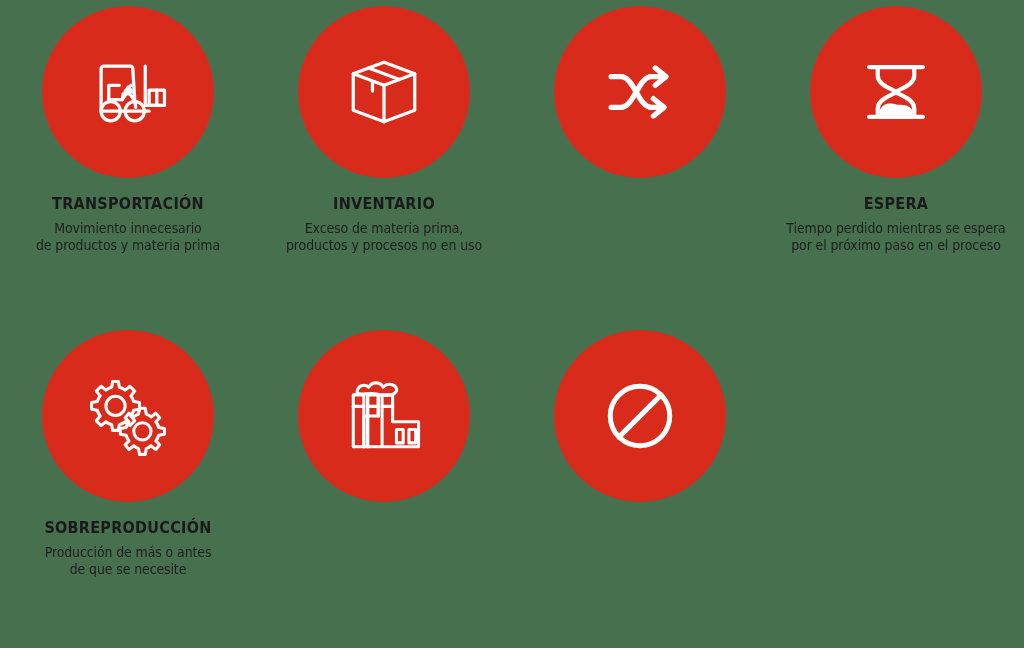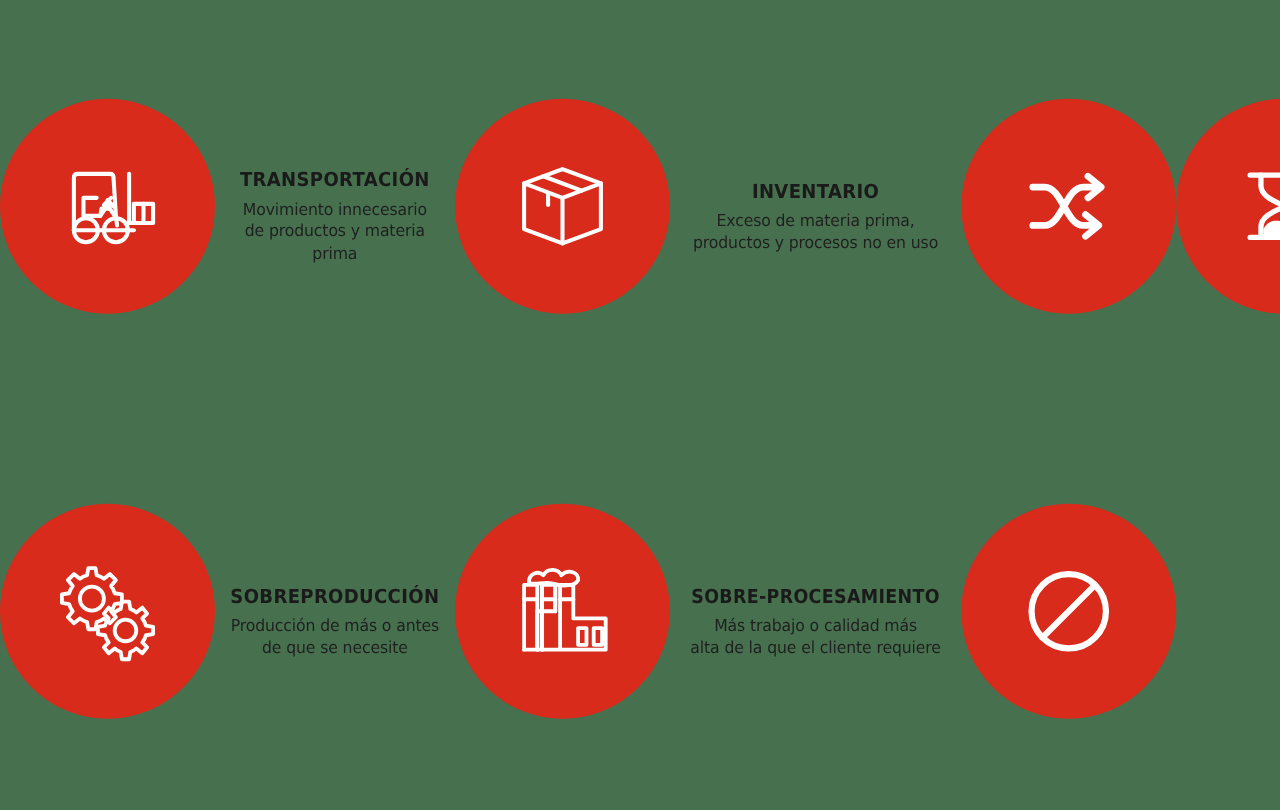--- a/index.html
+++ b/index.html
@@ -21,20 +21,21 @@
     grid-template-columns: repeat(4, 1fr);
     grid-template-rows: 1fr 1fr;
     column-gap: 0px;
     row-gap: 0px;
     padding: 0;
     box-sizing: border-box;
   }
   .cell {
     position: relative;
     display: flex;
+    flex-direction: column;
     align-items: center;
     box-sizing: border-box;
     padding-top: 6px;
   }
   .circle {
     width: 172px;
     height: 172px;
     border-radius: 50%;
     background: #d92b1c;
     display: flex;
@@ -144,20 +145,25 @@
   <div class="cell cell-espera">
     <div class="circle">
       <svg viewBox="0 0 100 100" fill="none" stroke="#ffffff" stroke-width="4.4" stroke-linecap="round" stroke-linejoin="round">
         <path d="M22 24 L78 24"></path>
         <path d="M22 76 L78 76"></path>
         <path d="M31 24 L31 33 C31 44 50 48 50 50 C50 52 31 56 31 67 L31 76"></path>
         <path d="M69 24 L69 33 C69 44 50 48 50 50 C50 52 69 56 69 67 L69 76"></path>
         <path d="M33 69 C38 60 45 62 50 63 C56 64 63 62 67 69 L67 74 L33 74 Z" fill="#ffffff" stroke="none"></path>
       </svg>
     </div>
+    <div class="caption">
+      <div class="title">ESPERA</div>
+      <div class="desc">Tiempo perdido mientras se espera
+por el próximo paso en el proceso</div>
+    </div>
   </div>
 
   <div class="cell cell-sobreproduccion row2">
     <div class="circle">
       <svg viewBox="0 0 100 100" fill="none" stroke="#ffffff" stroke-width="3.2" stroke-linecap="round" stroke-linejoin="round">
         <path d="M34 14 L40 14 L41 20 A17 17 0 0 1 47 23 L52 19 L57 24 L53 29 A17 17 0 0 1 56 35 L62 36 L62 43 L56 44 A17 17 0 0 1 53 50 L57 55 L52 60 L47 56 A17 17 0 0 1 41 59 L40 65 L34 65 L33 59 A17 17 0 0 1 27 56 L22 60 L17 55 L21 50 A17 17 0 0 1 18 44 L12 43 L12 36 L18 35 A17 17 0 0 1 21 29 L17 24 L22 19 L27 23 A17 17 0 0 1 33 20 Z"></path>
         <circle cx="37" cy="39.5" r="10"></circle>
         <path d="M62 42 L68 42 L69 48 A15 15 0 0 1 74 51 L79 47 L83 52 L79 56 A15 15 0 0 1 82 62 L88 63 L88 69 L82 70 A15 15 0 0 1 79 76 L83 80 L79 85 L74 81 A15 15 0 0 1 69 84 L68 90 L62 90 L61 84 A15 15 0 0 1 56 81 L51 85 L47 80 L51 76 A15 15 0 0 1 48 70 L42 69 L42 63 L48 62 A15 15 0 0 1 51 56 L47 52 L51 47 L56 51 A15 15 0 0 1 61 48 Z"></path>
         <circle cx="65" cy="66" r="9"></circle>
       </svg>
@@ -178,25 +184,20 @@
         <path d="M33 28 L33 82"></path>
         <path d="M48 82 L48 28 L59 28 L59 56 L86 56 L86 82 L18 82 Z"></path>
         <path d="M18 40 L29 40"></path>
         <path d="M33 40 L44 40"></path>
         <path d="M48 40 L59 40"></path>
         <rect x="63" y="64" width="7" height="14"></rect>
         <rect x="76" y="64" width="7" height="14"></rect>
         <path d="M22 26 C22 18 30 16 34 20 C38 13 47 15 49 20 C55 14 64 18 63 24 C60 30 48 29 42 27 C34 25 26 29 22 26 Z"></path>
       </svg>
     </div>
-    <div class="caption">
-      <div class="title">SOBRE-PROCESAMIENTO</div>
-      <div class="desc">Más trabajo o calidad más
-alta de la que el cliente requiere</div>
-    </div>
   </div>
 
   <div class="cell cell-defectos row2">
     <div class="circle">
       <svg viewBox="0 0 100 100" fill="none" stroke="#ffffff" stroke-width="5.2" stroke-linecap="round" stroke-linejoin="round">
         <circle cx="50" cy="50" r="31"></circle>
         <path d="M28 72 L72 28"></path>
       </svg>
     </div>
   </div>

